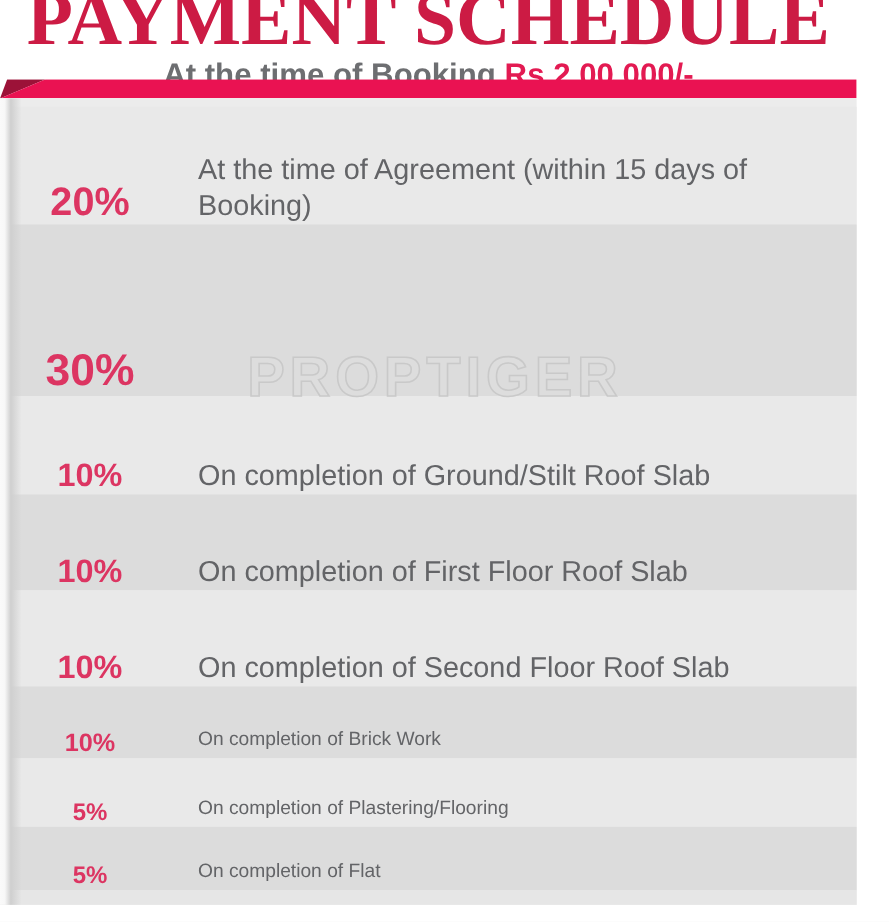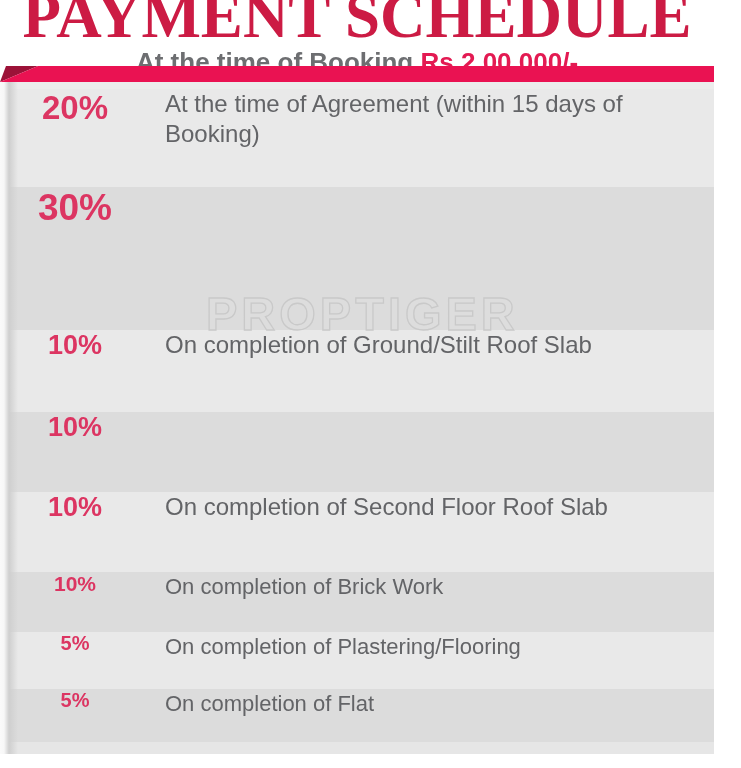--- a/index.html
+++ b/index.html
@@ -46,21 +46,21 @@
     clip-path: polygon(6px 0, 38px 0, 0 100%);
   }
 
   
   .content {
     position: relative;
     height: 672px;
     background: #ececec;
     padding-top: 7px;
   }
-  .row { display: flex; align-items: flex-start; }
+  .row { display: flex; align-items: flex-end; }
   .row.light { background: #e9e9e9; }
   .row.dark  { background: #dcdcdc; }
   .r0 { height: 98px; }
   .r1 { height: 143px; gap: 27px; }
   .r2 { height: 82px; }
   .r3 { height: 80px; }
   .r4 { height: 80px; }
   .r5 { height: 60px; }
   .r6 { height: 57px; }
   .r7 { height: 53px; }
@@ -78,21 +78,21 @@
   .r6 .pct, .r7 .pct { font-size: 20px; }
 
   .desc {
     flex: 1 1 auto;
     padding-left: 15px;
     padding-right: 16px;
     color: #636467;
     font-size: 24px;
     line-height: 30px;
   }
-  .r5 .desc, .r6 .desc, .r7 .desc { font-size: 22px; }
+  .r5 .desc, .r6 .desc, .r7 .desc { font-size: 16px; }
 
   
   .watermark {
     position: absolute;
     left: 206px; top: 204px;
     font-size: 47px;
     font-weight: bold;
     letter-spacing: 4px;
     color: rgba(226,226,226,0.28);
     -webkit-text-stroke: 1.3px #c9c9c9;
@@ -144,20 +144,21 @@
       <div class="pct">30%</div>
     </div>
 
     <div class="row r2 light">
       <div class="pct">10%</div>
       <div class="desc">On completion of Ground/Stilt Roof Slab</div>
     </div>
 
     <div class="row r3 dark">
       <div class="pct">10%</div>
+      <div class="desc">On completion of First Floor Roof Slab</div>
     </div>
 
     <div class="row r4 light">
       <div class="pct">10%</div>
       <div class="desc">On completion of Second Floor Roof Slab</div>
     </div>
 
     <div class="row r5 dark">
       <div class="pct">10%</div>
       <div class="desc">On completion of Brick Work</div>

